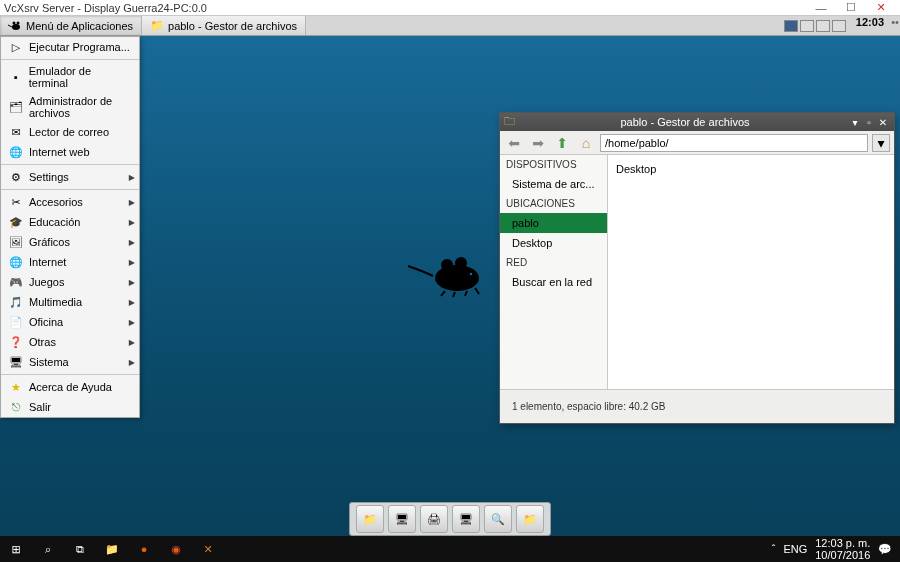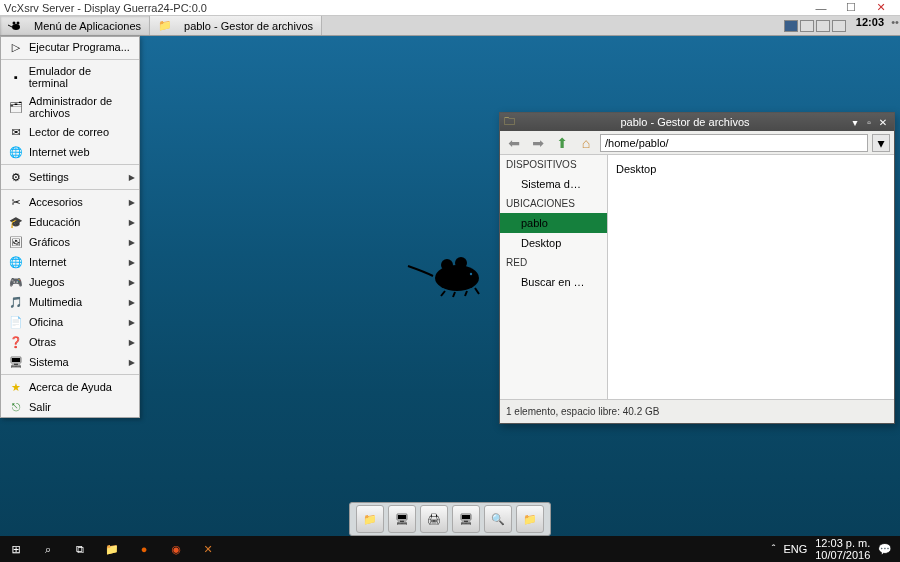--- a/index.html
+++ b/index.html
@@ -3,21 +3,21 @@
 <meta charset="utf-8">
 <style>
 *{margin:0;padding:0;box-sizing:border-box;font-family:"Segoe UI",Tahoma,sans-serif;font-size:11px}
 body{width:900px;height:562px;overflow:hidden;position:relative;background:linear-gradient(180deg,#1a6e9e 0%,#0e5478 45%,#0a4866 70%,#083e58 100%)}
 
 .host-bar{height:16px;background:#fff;border-bottom:1px solid #c8c8c8;display:flex;align-items:center;padding:0 4px;color:#333;font-size:10px}
 .host-bar .title{flex:1}
 .host-bar .btn{width:30px;text-align:center;color:#555}
 
 .panel{height:20px;background:#d6d6d6;border-bottom:1px solid #9c9c9c;display:flex;align-items:stretch}
-.panel-btn{display:flex;align-items:center;gap:12px;padding:0 8px;border-right:1px solid #b5b5b5;background:linear-gradient(#f0f0f0,#d8d8d8);cursor:pointer}
+.panel-btn{display:flex;align-items:center;gap:4px;padding:0 8px;border-right:1px solid #b5b5b5;background:linear-gradient(#f0f0f0,#d8d8d8);cursor:pointer}
 .panel-btn.active{background:linear-gradient(#e8e8e8,#cfcfcf);box-shadow:inset 1px 1px 2px rgba(0,0,0,.15)}
 .panel-spacer{flex:1}
 .panel-tray{display:flex;align-items:center;gap:2px;padding:0 4px}
 .ws{width:14px;height:12px;border:1px solid #888;background:#ddd}
 .ws.cur{background:#3a5f8a}
 .panel-clock{padding:0 6px;font-weight:bold}
 .panel-grip{width:10px;text-align:center;color:#666}
 
 .menu{position:absolute;left:0;top:36px;width:140px;background:#f4f4f4;border:1px solid #a8a8a8;box-shadow:2px 2px 4px rgba(0,0,0,.25);z-index:30}
 .menu-item{display:flex;align-items:center;gap:6px;padding:3px 8px;cursor:pointer;position:relative}
@@ -32,24 +32,24 @@
 .fm-title .tbtn{width:14px;text-align:center;cursor:pointer;font-size:10px}
 .fm-menu{height:18px;background:#eeeeec;border-bottom:1px solid #c8c8c8;display:flex;align-items:center;gap:12px;padding:0 6px}
 .fm-menu span{cursor:pointer}
 .fm-menu .ul{text-decoration:underline;text-decoration-color:#777}
 .fm-tool{height:24px;background:#eeeeec;border-bottom:1px solid #c8c8c8;display:flex;align-items:center;gap:4px;padding:0 4px}
 .fm-tool .tb{width:20px;height:20px;display:flex;align-items:center;justify-content:center;cursor:pointer;font-size:14px}
 .fm-tool .path{flex:1;height:18px;background:#fff;border:1px solid #aaa;padding:0 4px;display:flex;align-items:center}
 .fm-body{flex:1;display:flex;background:#fff;overflow:hidden}
 .fm-side{width:108px;background:#f7f7f6;border-right:1px solid #c8c8c8;overflow:hidden}
 .fm-side .hdr{padding:4px 6px;font-weight:normal;font-size:10px;color:#333}
-.fm-side .row{padding:4px 21px;cursor:pointer;white-space:nowrap;overflow:hidden;text-overflow:ellipsis}
+.fm-side .row{padding:4px 12px;cursor:pointer;white-space:nowrap;overflow:hidden;text-overflow:ellipsis}
 .fm-side .row.sel{background:#15803d}
 .fm-main{flex:1;padding:8px;background:#fff}
-.fm-status{height:24px;border-top:1px solid #c8c8c8;background:#eeeeec;display:flex;align-items:center;padding:0 6px;font-size:10px;color:#333}
+.fm-status{height:34px;border-top:1px solid #c8c8c8;background:#eeeeec;display:flex;align-items:center;padding:0 12px;font-size:10px;color:#333}
 
 .mouse{position:absolute;left:405px;top:248px;color:#000}
 
 .dock{position:absolute;left:50%;transform:translateX(-50%);bottom:26px;height:34px;background:rgba(230,230,230,.92);border:1px solid #999;border-radius:3px;display:flex;align-items:center;gap:4px;padding:2px 6px}
 .dock-item{width:28px;height:28px;background:linear-gradient(#f8f8f8,#d0d0d0);border:1px solid #aaa;border-radius:3px;display:flex;align-items:center;justify-content:center;font-size:16px;cursor:pointer}
 
 .taskbar{position:absolute;left:0;bottom:0;width:100%;height:26px;background:#101010;display:flex;align-items:center;color:#fff}
 .taskbar .tb-item{width:32px;height:26px;display:flex;align-items:center;justify-content:center;cursor:pointer;font-size:14px}
 .taskbar .tb-spacer{flex:1}
 .taskbar .tb-tray{display:flex;align-items:center;gap:8px;padding:0 8px;font-size:9px}

